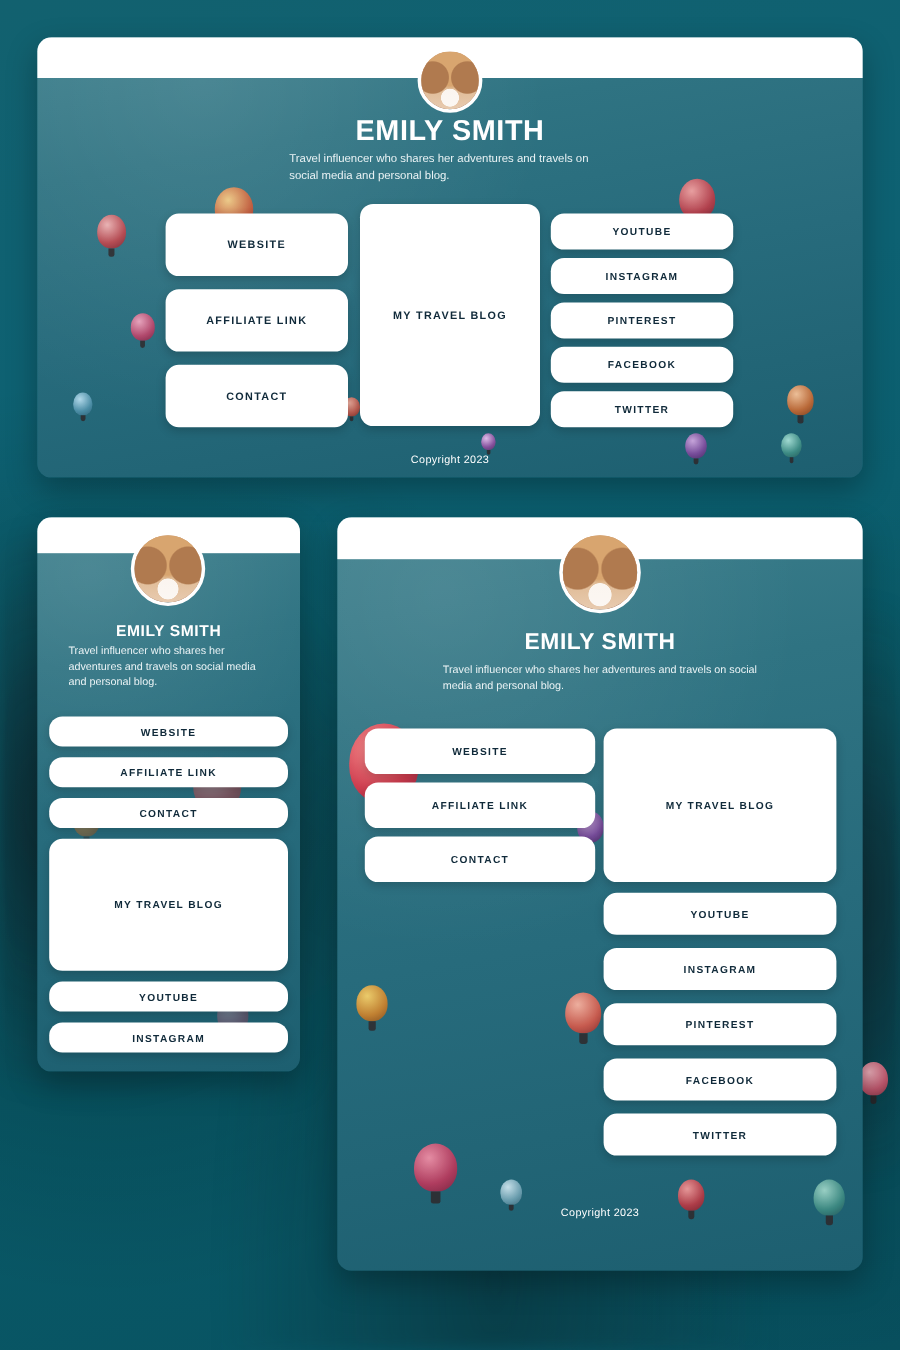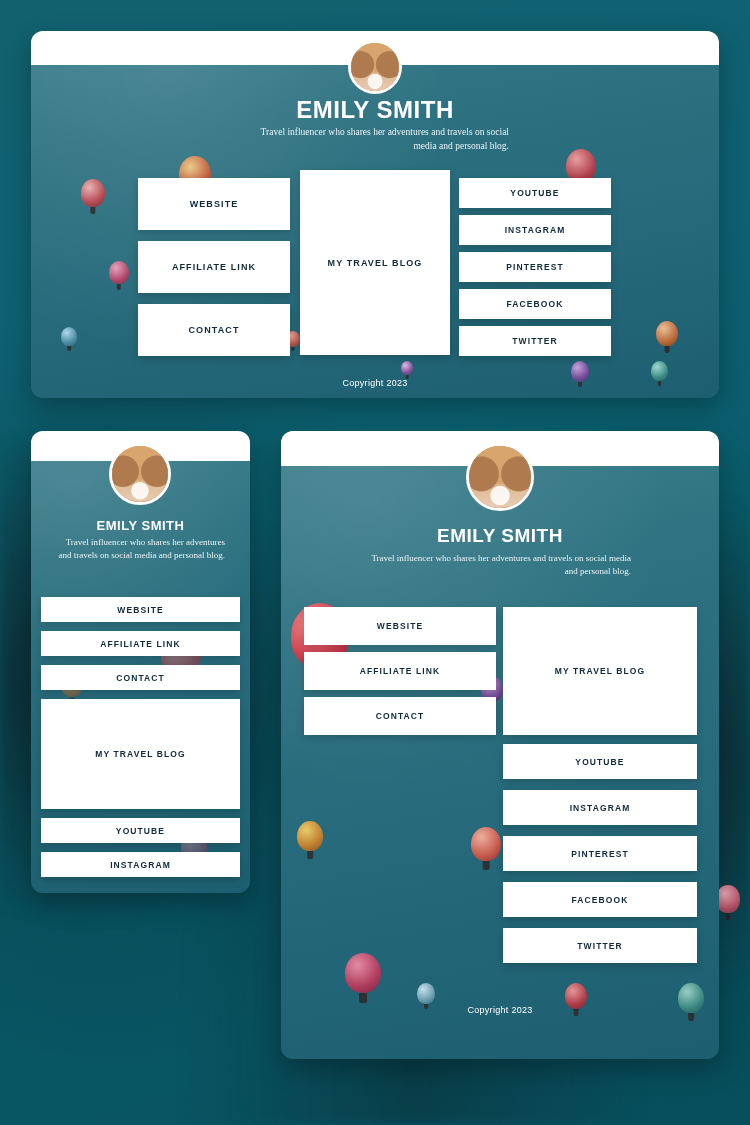--- a/index.html
+++ b/index.html
@@ -87,28 +87,27 @@
       linear-gradient(180deg, #c9a074 0%, #dcb48a 48%, #e8cbb0 100%);
   }
   .name {
     color: #fff;
     font-weight: 700;
     letter-spacing: 0.5px;
     text-align: center;
   }
   .bio {
     color: #eaf3f5;
-    text-align: right;
+    text-align: left;
     line-height: 1.45;
-    font-family: Liberation Serif, serif;
   }
   .btn {
     background: #fff;
     color: #102a3a;
-    border-radius: 0;
+    border-radius: 11px;
     display: flex;
     align-items: center;
     justify-content: center;
     font-weight: 700;
     letter-spacing: 1.1px;
     text-align: center;
     box-shadow: 0 3px 8px rgba(0,0,0,0.18);
     cursor: pointer;
   }
   .copyright {

